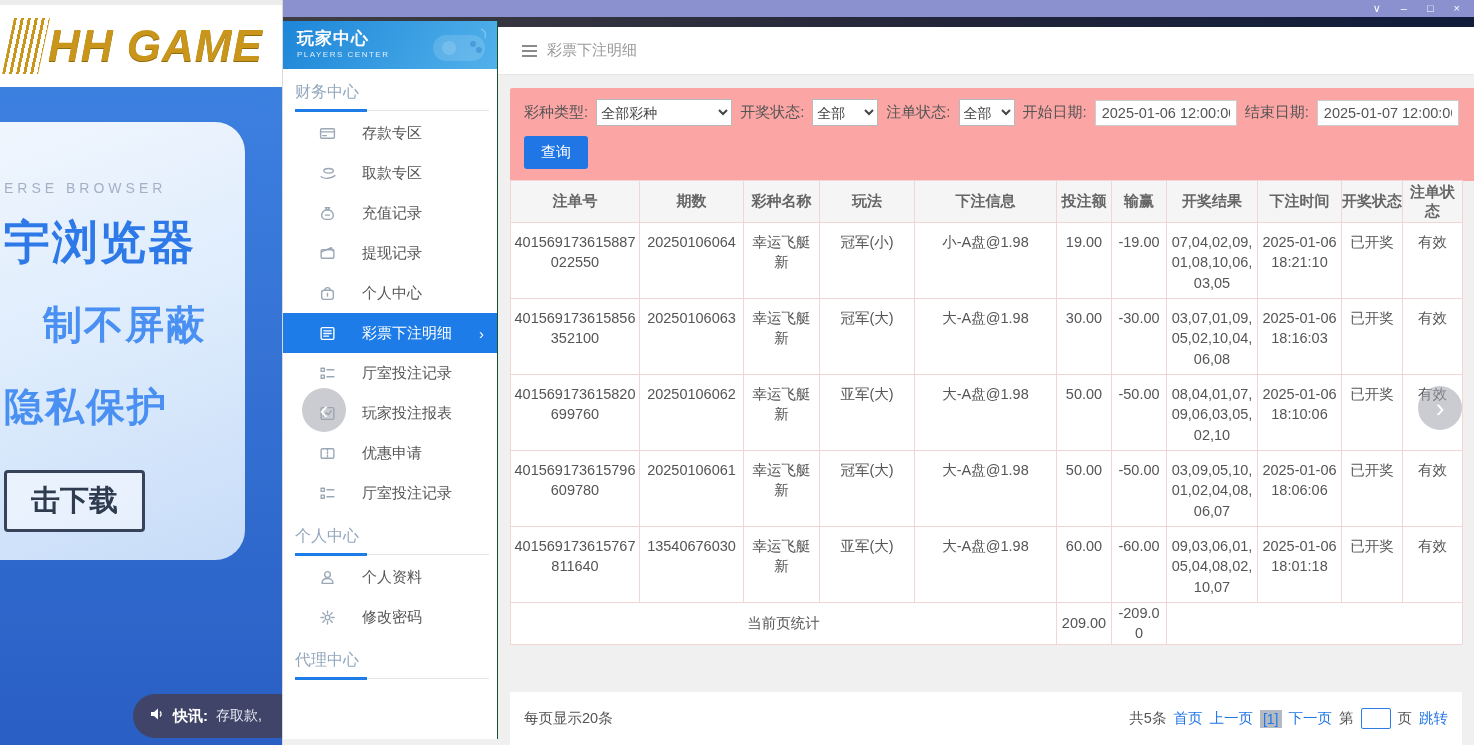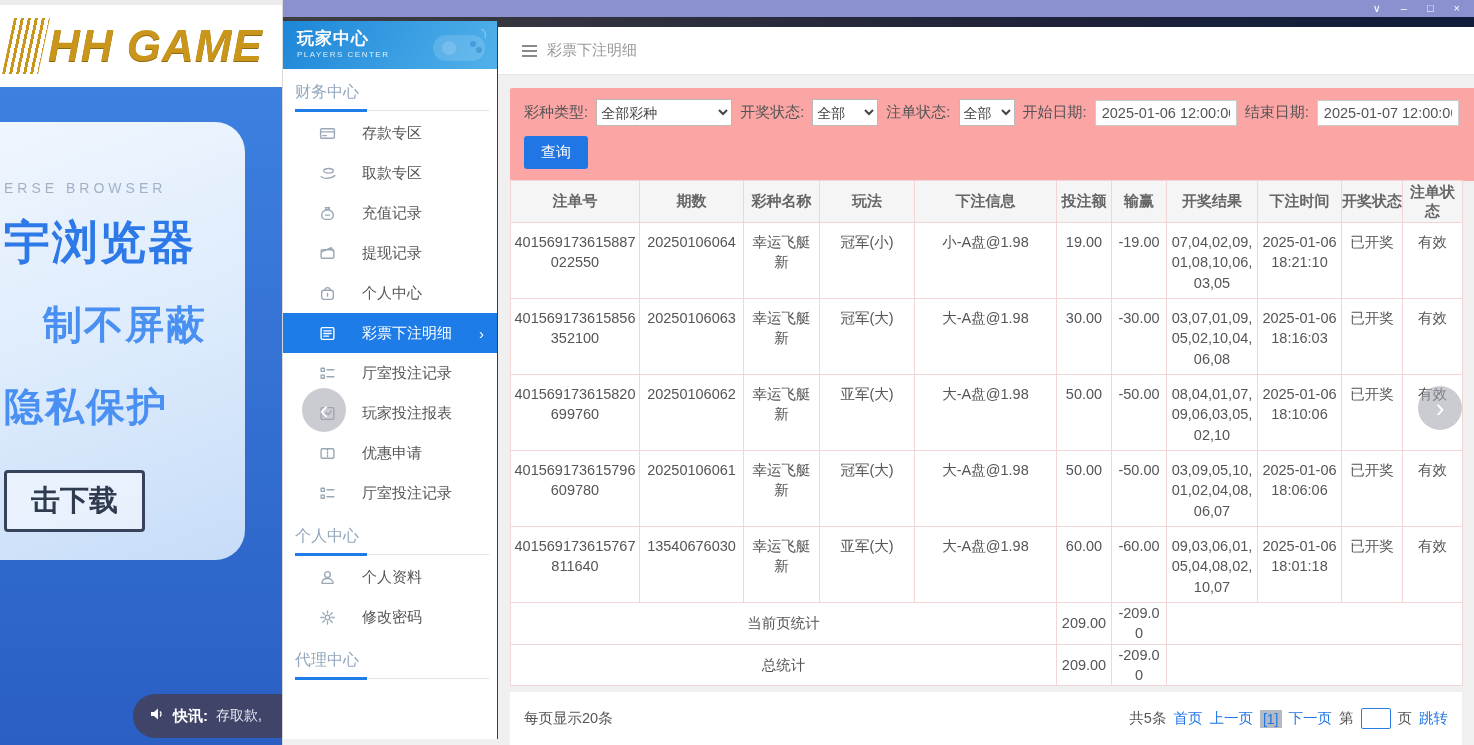--- a/index.html
+++ b/index.html
@@ -374,26 +374,20 @@
           <td>2025-01-06 18:01:18</td>
           <td>已开奖</td>
           <td>有效</td>
         </tr>
         <tr class="summary-row">
           <td colspan="5">当前页统计</td>
           <td>209.00</td>
           <td>-209.00</td>
           <td colspan="4"></td>
         </tr>
-        <tr class="summary-row">
-          <td colspan="5">总统计</td>
-          <td>209.00</td>
-          <td>-209.00</td>
-          <td colspan="4"></td>
-        </tr>
       </tbody>
   </table>
 </div>
 <div class="expand-btn">›</div>
 
 <div class="pagination-panel">
   <span>每页显示20条</span>
   <span class="pg-right">
     <span>共5条</span>
     <span class="pg-link">首页</span>

